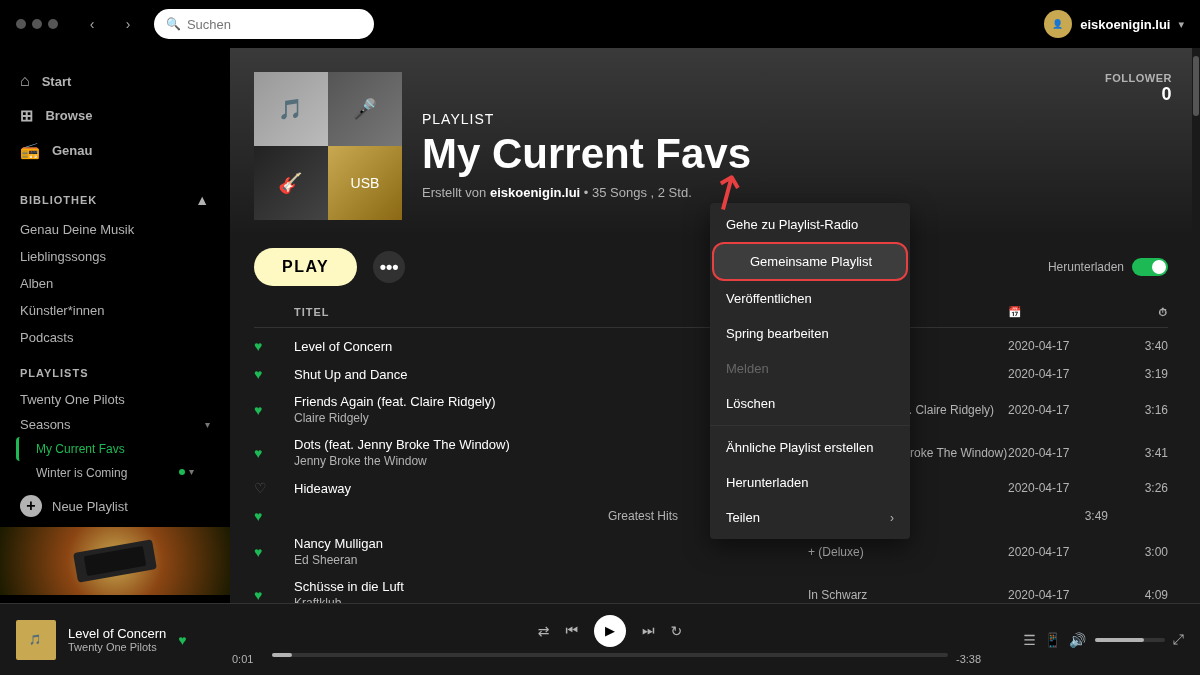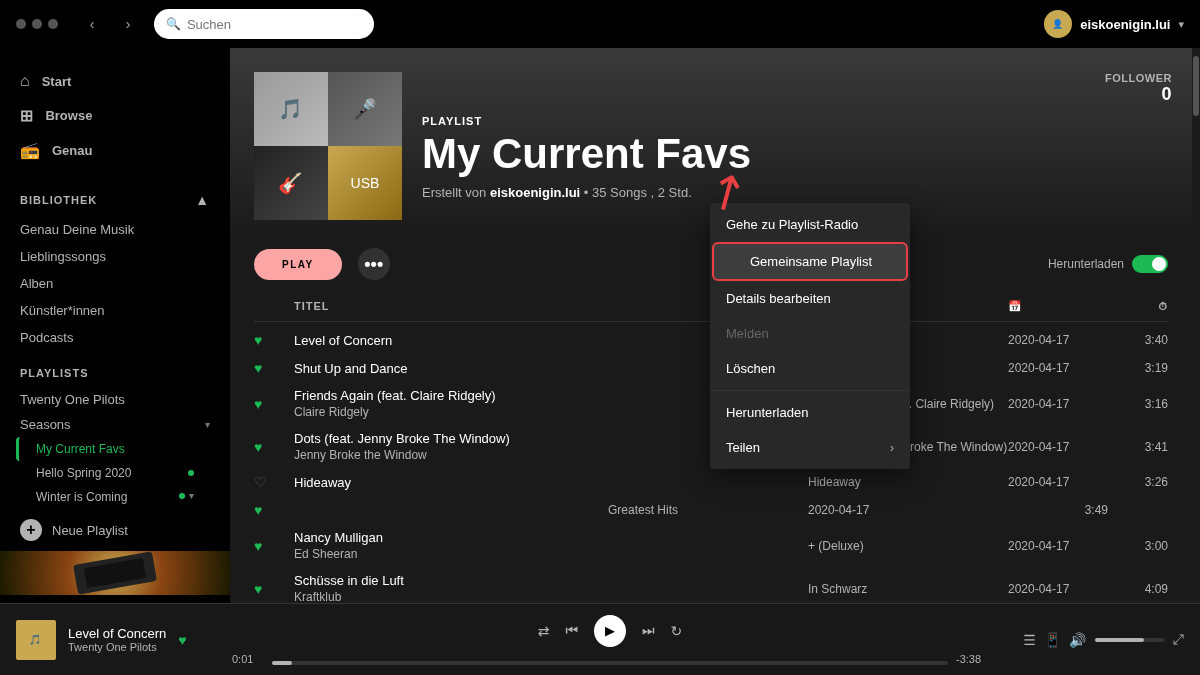--- a/index.html
+++ b/index.html
@@ -195,36 +195,36 @@
     }
     .cover-quad {
       overflow: hidden;
     }
     .cover-q1 { background: linear-gradient(135deg, #888 0%, #aaa 100%); }
     .cover-q2 { background: linear-gradient(135deg, #666 0%, #888 100%); }
     .cover-q3 { background: linear-gradient(135deg, #444 0%, #333 100%); }
     .cover-q4 { background: linear-gradient(135deg, #c8a951 0%, #8b6914 100%); display: flex; align-items: center; justify-content: center; }
 
     .playlist-info { flex: 1; }
-    .playlist-type { font-size: 11px; font-weight: 700; letter-spacing: 1px; text-transform: uppercase; color: #fff; margin-bottom: 4px; margin-top: 37px; }
+    .playlist-type { font-size: 14px; font-weight: 400; letter-spacing: 1px; text-transform: uppercase; color: #fff; margin-bottom: 4px; margin-top: 37px; }
     .playlist-title { font-size: 42px; font-weight: 900; color: #fff; line-height: 1.1; margin-bottom: 8px; }
     .playlist-meta { font-size: 13px; color: #b3b3b3; margin-bottom: 20px; }
     .playlist-meta .creator { color: #fff; font-weight: 600; cursor: pointer; }
     .followers-badge { position: absolute; top: 24px; right: 20px; text-align: right; color: #b3b3b3; font-size: 11px; text-transform: uppercase; font-weight: 700; letter-spacing: 0.5px; }
     .followers-count { font-size: 18px; font-weight: 700; color: #fff; display: block; }
 
     .playlist-controls {
       display: flex; align-items: center; gap: 16px;
       padding: 12px 24px;
       flex-shrink: 0;
     }
     .play-btn {
-      background: #fca5a5; color: #000;
+      background: #fef9c3; color: #000;
       border: none; border-radius: 20px;
-      padding: 10px 28px; font-size: 10px; font-weight: 700;
+      padding: 10px 28px; font-size: 16px; font-weight: 700;
       letter-spacing: 1.5px; text-transform: uppercase;
       cursor: pointer;
     }
     .more-btn {
       width: 32px; height: 32px; border-radius: 50%;
       background: rgba(255,255,255,0.1);
       border: none; color: #fff;
       display: flex; align-items: center; justify-content: center;
       cursor: pointer; font-size: 18px; font-weight: 700;
       position: relative;
@@ -258,21 +258,21 @@
     .context-menu-item {
       padding: 10px 16px;
       cursor: pointer;
       color: #fff;
       font-size: 13px;
       display: flex; align-items: center; justify-content: space-between;
     }
     .context-menu-item.highlighted {
       background: rgba(255,255,255,0.1);
       border: 2px solid #e84040;
-      border-radius: 6px;
+      border-radius: 12px;
       margin: 0 2px;
       padding-left: 36px;
     }
     .context-menu-item.disabled { color: #666; cursor: default; }
     .context-menu-separator { border: none; border-top: 1px solid #333; margin: 4px 0; }
     .submenu-arrow { color: #b3b3b3; font-size: 12px; }
     .red-arrow {
       position: absolute;
       top: 115px;
       left: 476px;
@@ -365,21 +365,21 @@
       background: none; border: none; color: #b3b3b3;
       cursor: pointer; font-size: 14px;
     }
     .player-play-btn {
       width: 32px; height: 32px; border-radius: 50%;
       background: #fff; border: none; color: #000;
       display: flex; align-items: center; justify-content: center;
       cursor: pointer; font-size: 13px;
     }
     .progress-bar-container {
-      display: flex; align-items: flex-end; gap: 8px; width: 100%;
+      display: flex; align-items: flex-start; gap: 8px; width: 100%;
     }
     .progress-time { font-size: 11px; color: #b3b3b3; min-width: 32px; }
     .progress-bar {
       flex: 1; height: 4px; background: #333; border-radius: 2px; position: relative;
     }
     .progress-fill {
       height: 100%; background: #b3b3b3; border-radius: 2px; width: 3%;
     }
 
     .player-right-controls {
@@ -453,24 +453,20 @@
 
     <div class="sidebar-playlist-items">
       <div class="sidebar-playlist-item">Twenty One Pilots</div>
       <div class="seasons-item">
         <span>Seasons</span>
         <span class="chevron">▾</span>
       </div>
       <div class="seasons-sub">
         <div class="seasons-sub-item active">
           <span>My Current Favs</span>
-        </div>
-        <div class="seasons-sub-item" style="display:flex;align-items:center;justify-content:space-between;padding:5px 20px;">
-          <span>Hello Spring 2020</span>
-          <span class="green-dot"></span>
         </div>
         <div class="seasons-sub-item" style="display:flex;align-items:flex-start;justify-content:space-between;padding:5px 20px;">
           <span>Winter is Coming</span>
           <div style="display:flex;align-items:center;gap:4px;">
             <span class="green-dot"></span>
             <span style="color:#777;font-size:10px;">▾</span>
           </div>
         </div>
       </div>
     </div>
@@ -644,29 +640,35 @@
     </div>
 
     <div class="context-menu">
       <div class="context-menu-item">
         <span>Gehe zu Playlist-Radio</span>
       </div>
       <div class="context-menu-item highlighted">
         <span>Gemeinsame Playlist</span>
       </div>
       <div class="context-menu-item">
-        <span>Details bearbeiten</span>
+        <span>Veröffentlichen</span>
+      </div>
+      <div class="context-menu-item">
+        <span>Spring bearbeiten</span>
       </div>
       <div class="context-menu-item disabled">
         <span>Melden</span>
       </div>
       <div class="context-menu-item">
         <span>Löschen</span>
       </div>
       <hr class="context-menu-separator">
+      <div class="context-menu-item">
+        <span>Ähnliche Playlist erstellen</span>
+      </div>
       <div class="context-menu-item">
         <span>Herunterladen</span>
       </div>
       <div class="context-menu-item">
         <span>Teilen</span>
         <span class="submenu-arrow">›</span>
       </div>
     </div>
 
     <div class="red-arrow">↗</div>

